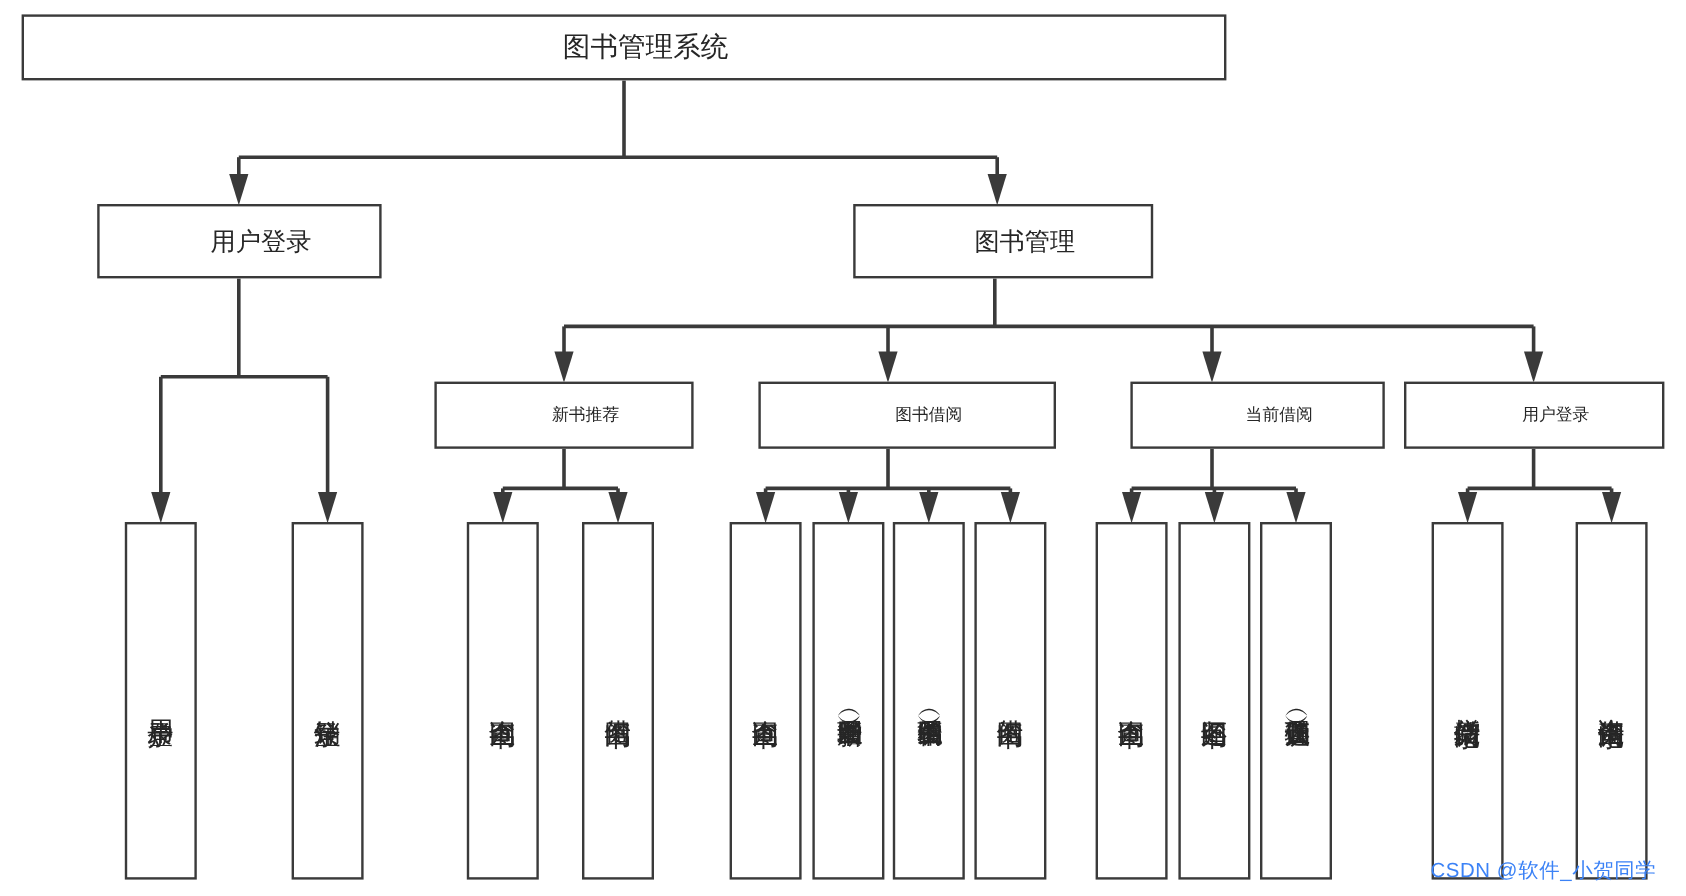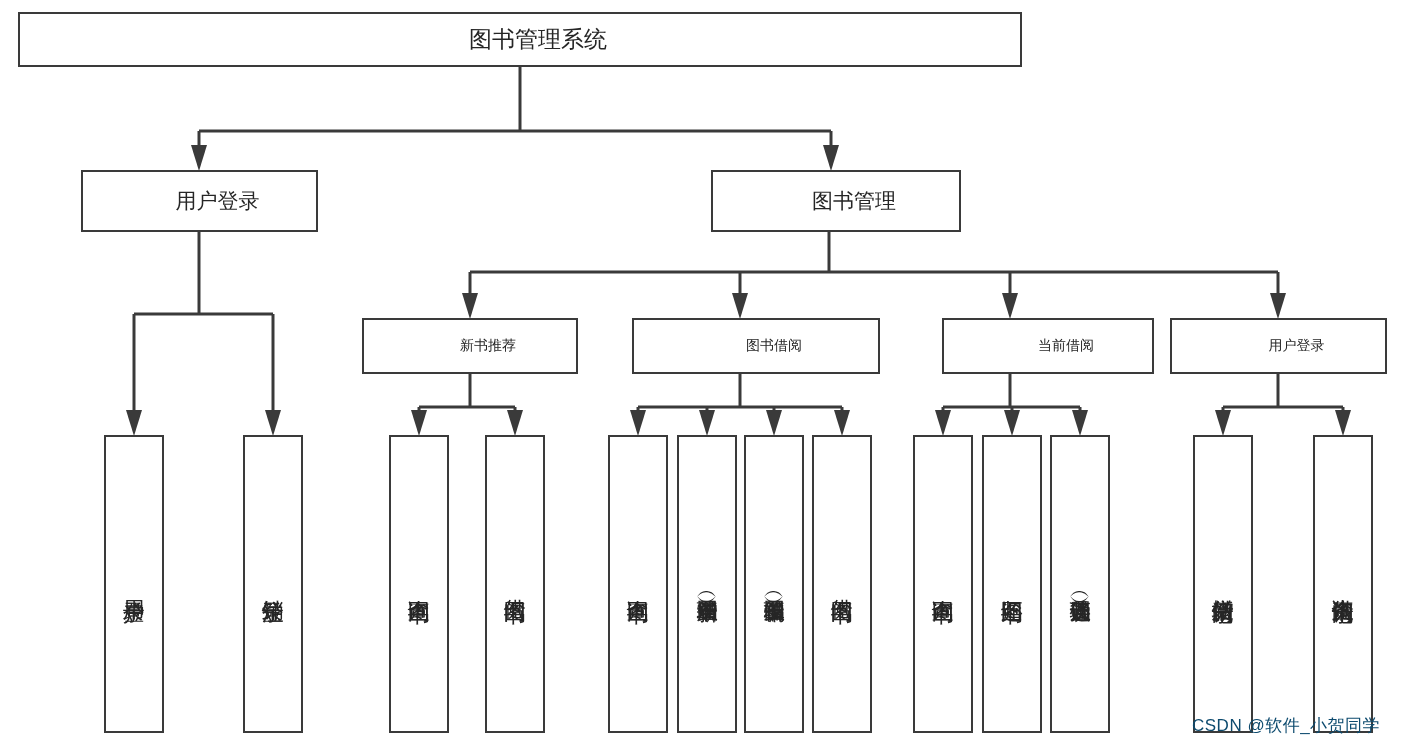--- a/index.html
+++ b/index.html
@@ -56,21 +56,21 @@
   }
   .node.leaf.tall-text {
     font-size: 21px;
     letter-spacing: 0px;
   }
   .watermark {
     position: absolute;
     left: 1192px;
     top: 714px;
     font-size: 17px;
-    color: #0c4a6e;
+    color: #3b82f6;
     white-space: nowrap;
     letter-spacing: 0.5px;
   }
 </style>
 </head>
 <body>
 
 <div id="canvas">
 
   <svg class="wires" viewBox="0 0 1405 747" xmlns="http://www.w3.org/2000/svg">

